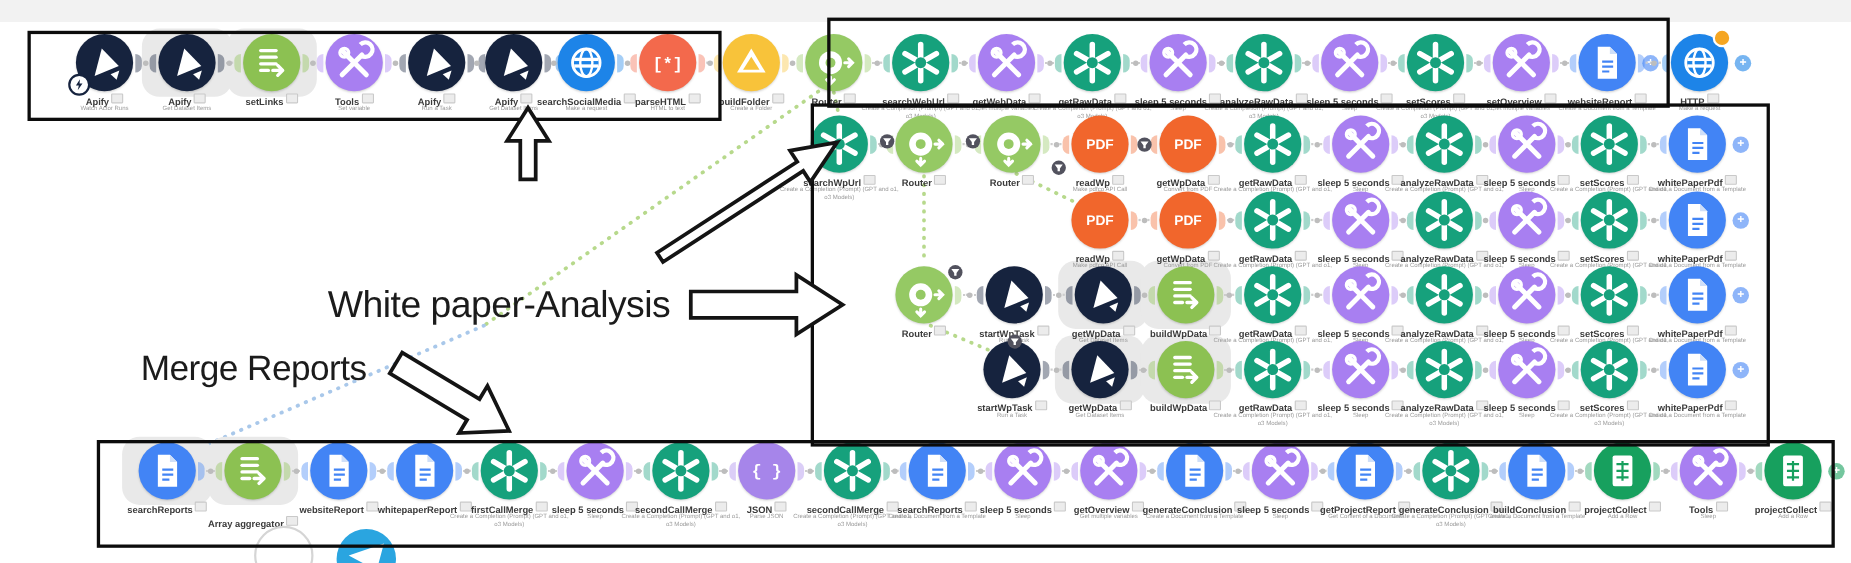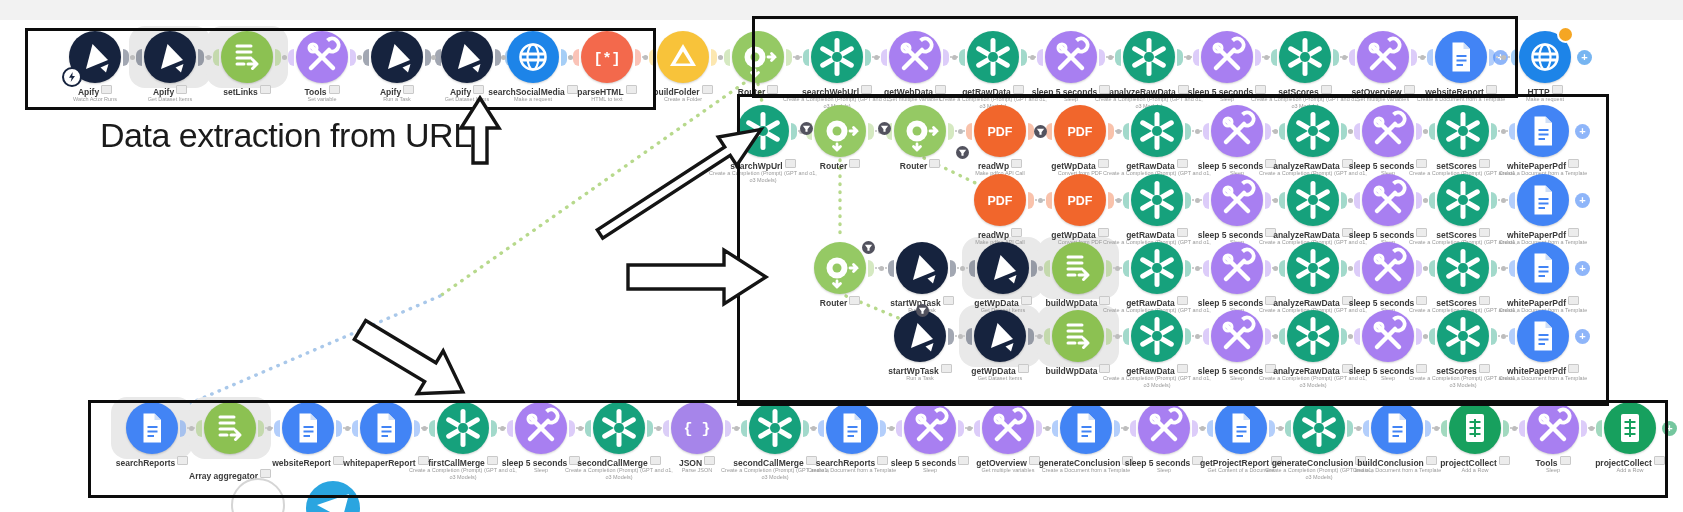--- a/index.html
+++ b/index.html
@@ -28,21 +28,22 @@
   .filter svg{width:13px;height:13px;display:block;}
   .pcircle{position:absolute;border-radius:50%;z-index:3;overflow:hidden;}
   .annotation{position:absolute;color:#1b1b1b;white-space:nowrap;z-index:9;letter-spacing:-0.5px;}
   .overlay{position:absolute;left:0;top:0;z-index:9;pointer-events:none;}
 </style>
 </head>
 <body>
 
 <div id="stage">
   <div class="topstrip"></div>
-  <div class="annotation" style="left: 100px; top: 116px; font-size: 34px;">Data extraction from URL</div>
+  <div class="annotation" style="left: 298px; top: 258px; font-size: 34px;">White paper-Analysis</div>
+  <div class="annotation" style="left: 128px; top: 316px; font-size: 32px;">Merge Reports</div>
 <svg class="layer" width="1683" height="512">
       <polyline points="757,74 440,296" fill="none" stroke="#b7d98c" stroke-width="3.4" stroke-dasharray="0.5 7.5" stroke-linecap="round"></polyline>
       <polyline points="440,296 170,412" fill="none" stroke="#a9c8ea" stroke-width="3.4" stroke-dasharray="0.5 7.5" stroke-linecap="round"></polyline>
       <polyline points="758,84 762,102" fill="none" stroke="#b7d98c" stroke-width="3.4" stroke-dasharray="0.5 7.5" stroke-linecap="round"></polyline>
       <polyline points="840,160 840,239" fill="none" stroke="#b7d98c" stroke-width="3.4" stroke-dasharray="0.5 7.5" stroke-linecap="round"></polyline>
       <polyline points="924,158 990,190" fill="none" stroke="#b7d98c" stroke-width="3.4" stroke-dasharray="0.5 7.5" stroke-linecap="round"></polyline>
       <polyline points="846,296 908,322" fill="none" stroke="#b7d98c" stroke-width="3.4" stroke-dasharray="0.5 7.5" stroke-linecap="round"></polyline>
     </svg>
     <div class="node" style="left: 69px; top: 31px; background: rgb(22, 35, 62);">
       <svg viewBox="0 0 52 52">

